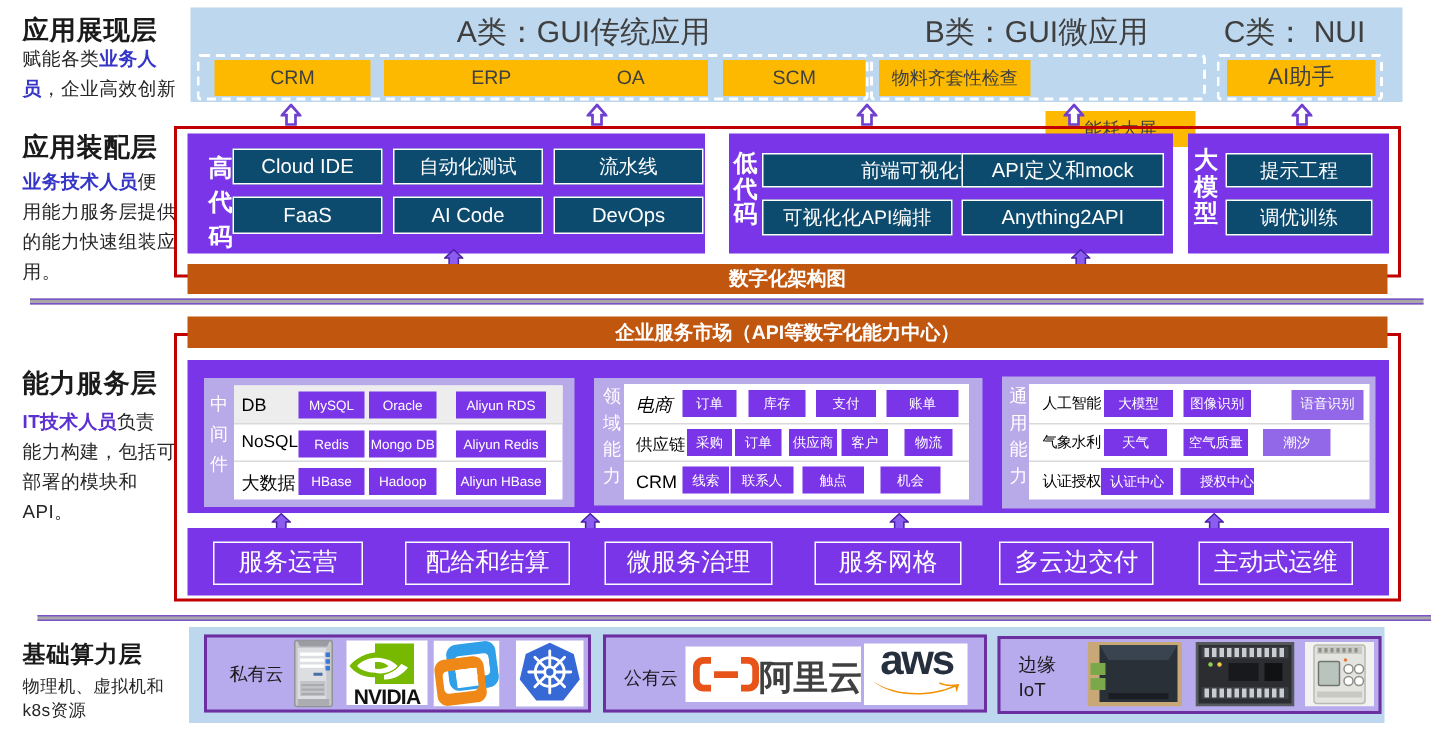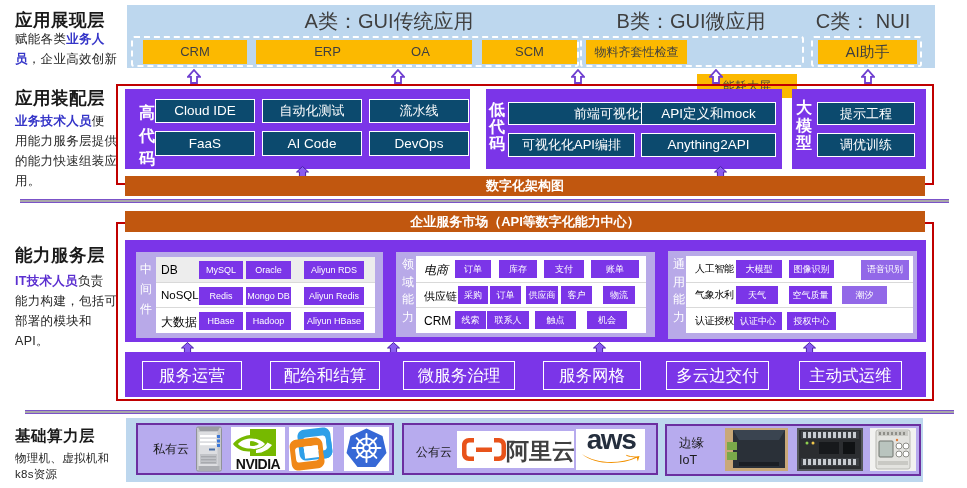--- a/index.html
+++ b/index.html
@@ -143,21 +143,21 @@
 <div class="rlab" style="left:695px;top:262px;font-size:10px;letter-spacing:-0.3px;">人工智能</div>
 <div class="rlab" style="left:695px;top:288px;font-size:10px;letter-spacing:-0.3px;">气象水利</div>
 <div class="rlab" style="left:695px;top:314px;font-size:10px;letter-spacing:-0.3px;">认证授权</div>
 <div class="pbtn" style="left:736px;top:260px;width:46px;height:18px;line-height:18px;">大模型</div>
 <div class="pbtn" style="left:789px;top:260px;width:45px;height:18px;line-height:18px;">图像识别</div>
 <div class="pbtn2" style="left:841px;top:260px;width:48px;height:20px;line-height:18px;margin-left:20px;">语音识别</div>
 <div class="pbtn" style="left:736px;top:286px;width:42px;height:18px;line-height:18px;">天气</div>
 <div class="pbtn" style="left:789px;top:286px;width:43px;height:18px;line-height:18px;">空气质量</div>
 <div class="pbtn2" style="left:842px;top:286px;width:45px;height:18px;line-height:18px;">潮汐</div>
 <div class="pbtn" style="left:734px;top:312px;width:48px;height:18px;line-height:18px;">认证中心</div>
-<div class="pbtn" style="left:787px;top:312px;width:49px;height:18px;line-height:18px;">授权中心</div>
+<div class="pbtn" style="left:787px;top:312px;width:49px;height:18px;line-height:18px;text-align:right;">授权中心</div>
 <div class="abs" style="left:156px;top:282px;width:219px;height:1px;background:#D9D9D9;"></div>
 <div class="abs" style="left:156px;top:307px;width:219px;height:1px;background:#D9D9D9;"></div>
 <div class="abs" style="left:416px;top:281.5px;width:230px;height:1px;background:#D9D9D9;"></div>
 <div class="abs" style="left:416px;top:307px;width:230px;height:1px;background:#D9D9D9;"></div>
 <div class="abs" style="left:686px;top:281.5px;width:227px;height:1px;background:#D9D9D9;"></div>
 <div class="abs" style="left:686px;top:307px;width:227px;height:1px;background:#D9D9D9;"></div>
 
 <svg class="abs" style="left:181px;top:342px;" width="13" height="11">
     <path d="M6.5 0.5 L12.5 6 H9.6 V10.5 H3.4 V6 H0.5 Z" fill="#8A5CF0" stroke="#4A1FA8" stroke-width="1"></path>
   </svg>

